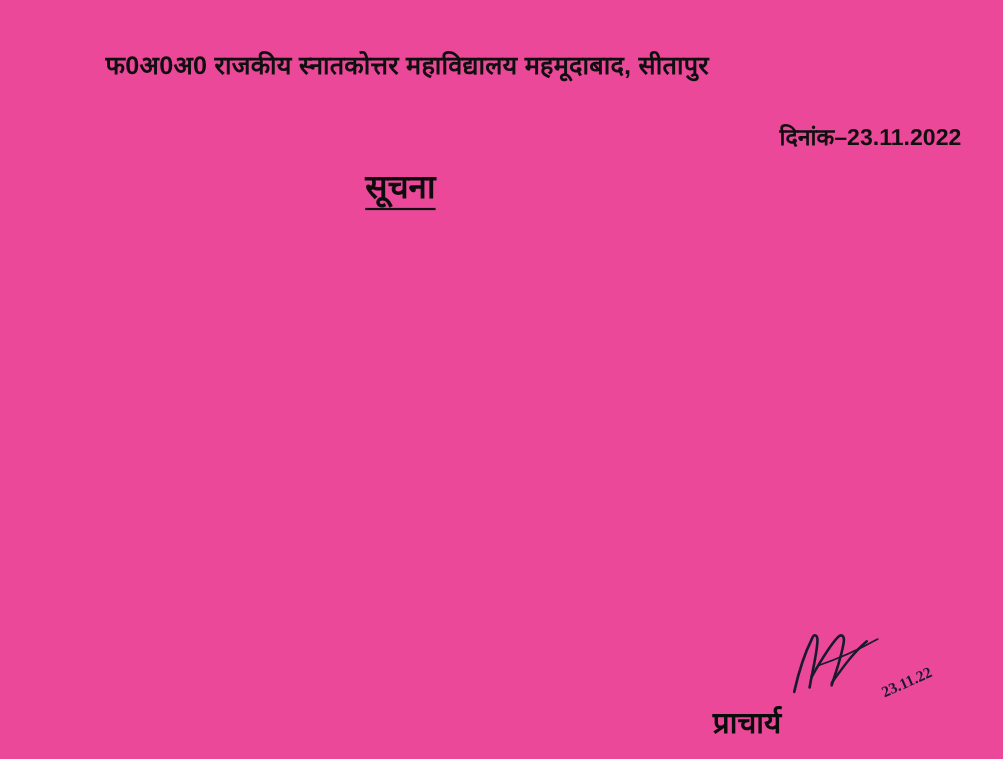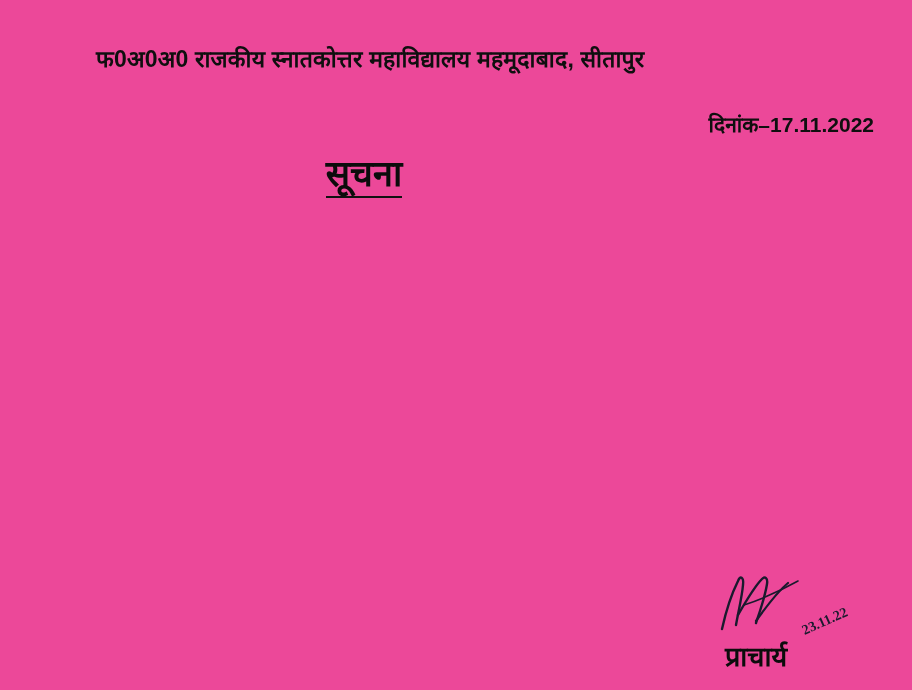--- a/index.html
+++ b/index.html
@@ -39,21 +39,21 @@
     font-size: 21px;
     font-weight: 600;
     color: #0f0f0f;
   }
   .notice-title {
     position: absolute;
     top: 148px;
     left: 0;
     width: 728px;
     text-align: center;
-    font-size: 36px;
+    font-size: 30px;
     font-weight: 700;
     color: #0c0c0c;
   }
   .notice-title .underlined {
     border-bottom: 2.5px solid #111111;
     padding-bottom: 2px;
   }
   .body-text {
     position: absolute;
     top: 222px;
@@ -94,32 +94,32 @@
     font-weight: 600;
     color: #1a1a2e;
     transform: rotate(-24deg);
     transform-origin: right bottom;
     font-family: "Liberation Serif", serif;
   }
   .principal-label {
     font-size: 27px;
     font-weight: 600;
     color: #0c0c0c;
-    text-align: center;
+    text-align: left;
     padding-right: 4px;
   }
 </style>
 </head>
 <body>
 
 <div class="page">
 
   <div class="college-header">फ0अ0अ0 राजकीय स्नातकोत्तर महाविद्यालय महमूदाबाद, सीतापुर</div>
 
-  <div class="date-line">दिनांक–17.11.2022</div>
+  <div class="date-line">दिनांक–23.11.2022</div>
 
   <div class="notice-title">
     <span class="underlined">सूचना</span>
   </div>
 
 
   <div class="signature-block">
     <div class="signature-mark">
       <svg width="120" height="66" viewBox="0 0 120 66" fill="none">
         <path d="M8 58 C12 40 18 22 24 10 C26 4 30 6 29 14 C28 26 24 42 22 54" stroke="#1a1a2e" stroke-width="2.4" stroke-linecap="round" fill="none"></path>

